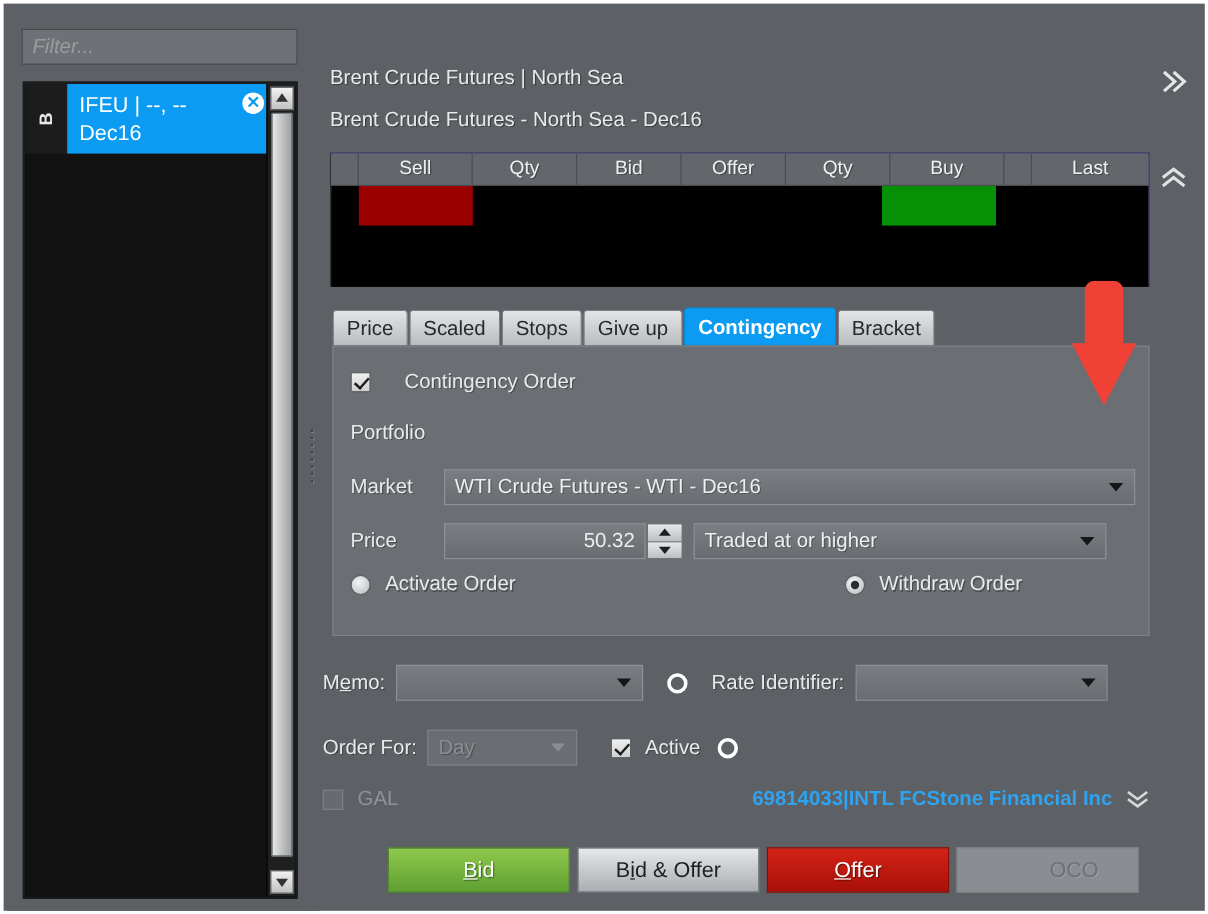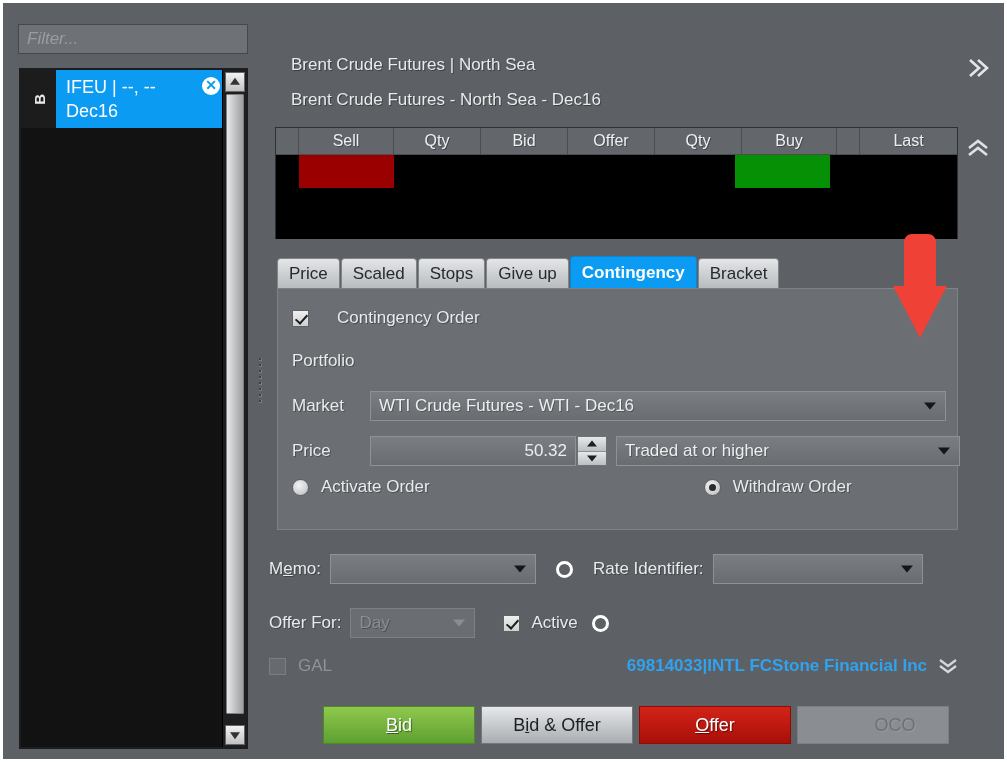--- a/index.html
+++ b/index.html
@@ -170,21 +170,21 @@
   
   #right-panel {
     position: absolute;
     left: 264px; top: 3px;
     right: 3px; bottom: 3px;
     background: #5d6165;
   }
 
   .hdr-title {
     position: absolute;
-    left: 24px;
+    left: 8px;
     color: #e9eaec;
     font-size: 17px;
     white-space: nowrap;
     text-shadow: 1px 1px 0 rgba(0,0,0,0.35);
   }
   #hdr-line1 { top: 49px; }
   #hdr-line2 { top: 84px; }
 
   #expand-right-icon {
     position: absolute;
@@ -634,21 +634,21 @@
       <div class="form-row" style="top:102px;">
         <span class="field-label" style="width:78px">Market</span>
         <div class="combo" style="width:576px">
           <span>WTI Crude Futures - WTI - Dec16</span>
           <span class="caret"></span>
         </div>
       </div>
 
       <div class="form-row" style="top:147px;">
         <span class="field-label" style="width:78px">Price</span>
-        <div class="spin-field" style="width:206px">50.32</div>
+        <div class="spin-field" style="width:168px">50.32</div>
         <div class="spinner">
           <div class="up">
               <i></i>
             </div>
           <div class="down">
               <i></i>
             </div>
         </div>
         <div class="combo" style="width:344px;margin-left:9px">
           <span>Traded at or higher</span>
@@ -676,21 +676,21 @@
       </div>
       <span class="circle-ind" style="margin-left:20px"></span>
       <span class="txt" style="margin-left:20px">Rate Identifier:</span>
       <div class="combo" style="width:210px;margin-left:9px">
         <span></span>
         <span class="caret"></span>
       </div>
     </div>
 
     <div class="lower-row" style="top:602px;">
-      <span class="txt">Offer For:</span>
+      <span class="txt">Order For:</span>
       <div class="combo disabled" style="width:125px;margin-left:9px">
         <span>Day</span>
         <span class="caret"></span>
       </div>
       <span class="chk checked" style="margin-left:28px"></span>
       <span class="txt" style="margin-left:11px">Active</span>
       <span class="circle-ind" style="margin-left:14px"></span>
     </div>
 
     <div id="gal-row">

